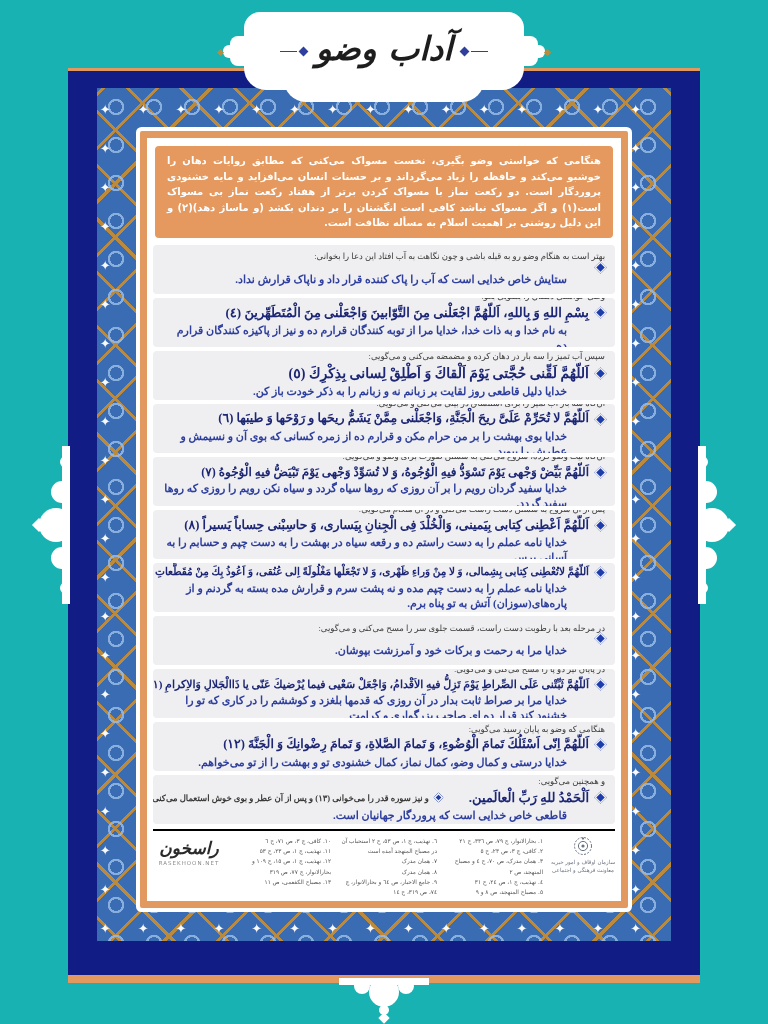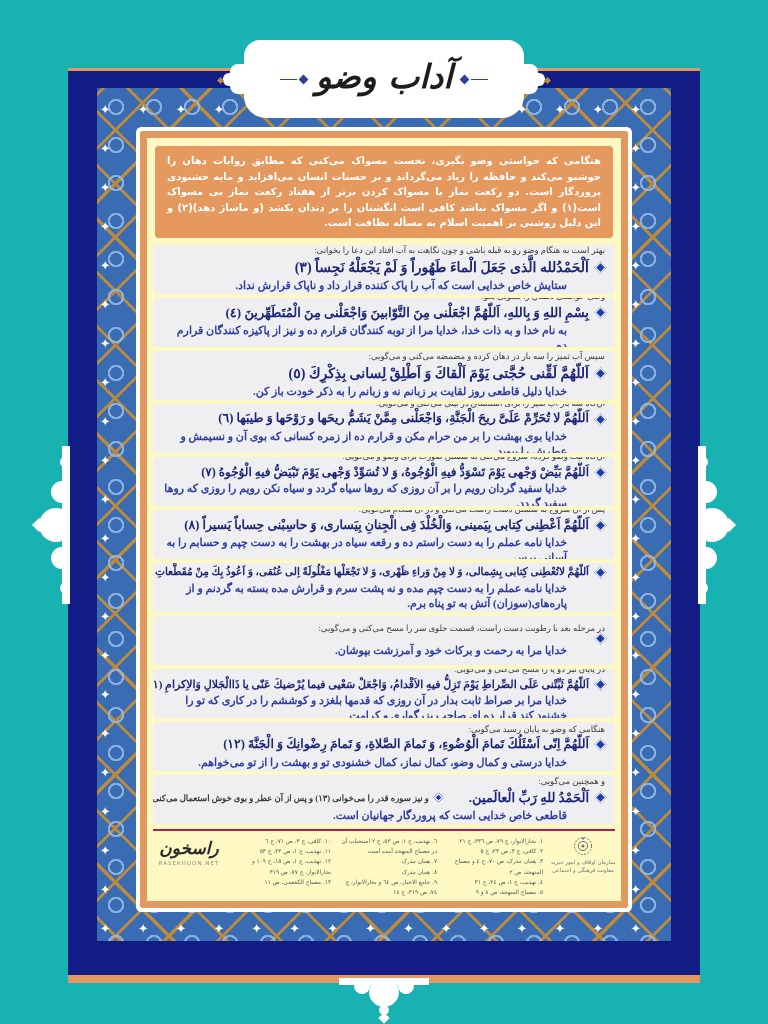--- a/index.html
+++ b/index.html
@@ -21,21 +21,21 @@
             repeating-linear-gradient(-45deg, transparent 0 15px, #bb8a3c 15px 18px, transparent 18px 38px);
           background-size:38px 38px, auto, auto;
           overflow:hidden; }
   .band::before { content:""; }
   .band .stars { display:block; color:#ffffff; font-size:13px; letter-spacing:27px;
                  line-height:39px; word-break:break-all; text-align:center;
                  padding-top:2px; opacity:.96; }
 
   
   .content-frame { position:absolute; left:140px; right:140px; top:131px; bottom:116px;
-                   background:#fef9c3; border:7px solid #e2995f;
+                   background:#ffffff; border:7px solid #e2995f;
                    box-shadow:0 0 0 4px #ffffff; border-radius:2px;
                    display:flex; flex-direction:column; padding:8px 6px 4px;justify-content:flex-end; }
 
   
   .intro-box { background:#e5995e; color:#fff; border-radius:4px;
                font-size:10px; font-weight:bold; line-height:1.55;
                padding:7px 12px; text-align:justify; margin:0 2px 7px; }
 
   
   .sections { flex:1; min-height:0; display:flex; flex-direction:column; gap:4px; }
@@ -56,35 +56,35 @@
   .sec:nth-of-type(10) .arabic { font-size:12.5px; }
   .sec:nth-of-type(11) .arabic { font-size:13px;margin-left:19px; }
   .trans { font-size:11px; font-weight:bold; color:#2e3f9e; line-height:1.35;
            padding-right:38px; }
   .last-row { display:flex; align-items:center; justify-content:space-between; gap:8px; }
   .side-note { display:flex; align-items:center; gap:6px; font-size:8.5px; font-weight:bold;
                color:#3a3a3a; white-space:nowrap; }
   .side-note .bullet { width:7px; height:7px; }
 
   
-  .footer { margin-top:5px; border-top:2px solid #be185d; padding-top:5px;
+  .footer { margin-top:5px; border-top:2px solid #000000; padding-top:5px;
             display:flex; align-items:flex-start; gap:8px; }
   .emblem-block { flex:0 0 64px; text-align:center; color:#6b7280; }
   .emblem-block svg { display:block; margin:0 auto 2px; }
   .org-line { font-size:5.5px; line-height:1.5; color:#6b7280; }
   .refs { flex:1 1 0; font-size:5.8px; color:#555; line-height:1.75; }
   .rasekhoon { flex:0 0 72px; text-align:center; padding-top:4px; }
   .rasekhoon-script { font-size:17px; font-weight:bold; font-style:italic; color:#2b2b2b;
                       line-height:1; }
   .rasekhoon-sub { font-size:5.5px; letter-spacing:1px; color:#8a8a8a; margin-top:3px; }
 
   
   .banner { position:absolute; left:244px; top:12px; width:280px; height:78px;
             background:#ffffff; border-radius:16px 16px 22px 22px; z-index:6;
-            display:flex; align-items:center; justify-content:center; gap:9px;margin-top:28px; }
+            display:flex; align-items:center; justify-content:center; gap:9px; }
   .banner-tab { position:absolute; top:24px; width:16px; height:30px; background:#ffffff; }
   .banner-tab.l { left:-14px; border-radius:8px 0 0 8px; }
   .banner-tab.r { right:-14px; border-radius:0 8px 8px 0; }
   .banner-nub { position:absolute; top:33px; width:9px; height:13px; background:#ffffff; }
   .banner-nub.l { left:-21px; border-radius:6px 0 0 6px; }
   .banner-nub.r { right:-21px; border-radius:0 6px 6px 0; }
   .banner-tip { position:absolute; top:38px; width:5px; height:5px; background:#bb8a3c;
                 transform:rotate(45deg); }
   .banner-tip.l { left:-26px; } .banner-tip.r { right:-26px; }
   .banner-title { font-size:33px; font-weight:bold; font-style:italic; color:#1d1d1d;
@@ -166,21 +166,20 @@
   <div class="content-frame">
 
     <div class="intro-box">هنگامی که خواستی وضو بگیری، نخست مسواک می‌کنی که مطابق روایات دهان را خوشبو می‌کند و حافظه را زیاد می‌گرداند و بر حسنات انسان می‌افزاید و مایه خشنودی پروردگار است. دو رکعت نماز با مسواک کردن برتر از هفتاد رکعت نماز بی مسواک است(۱) و اگر مسواک نباشد کافی است انگشتان را بر دندان بکشد (و ماساژ دهد)(۲) و این دلیل روشنی بر اهمیت اسلام به مسأله نظافت است.</div>
 
     <div class="sections">
 
       <div class="sec">
         <div class="sec-intro">بهتر است به هنگام وضو رو به قبله باشی و چون نگاهت به آب افتاد این دعا را بخوانی:</div>
         <div class="arabic-row">
             <span class="bullet"></span>
-          <span class="arabic">اَلْحَمْدُلله الَّذی جَعَلَ الْماءَ طَهُوراً وَ لَمْ يَجْعَلْهُ نَجِساً (٣)</span>
           </div>
         <div class="trans">ستایش خاص خدایی است که آب را پاک کننده قرار داد و ناپاک قرارش نداد.</div>
       </div>
 
       <div class="sec">
         <div class="sec-intro">وقتی خواستی دستان را بشویی بگو:</div>
         <div class="arabic-row">
             <span class="bullet"></span>
           <span class="arabic">بِسْمِ اللهِ وَ بِاللهِ، اَللّهُمَّ اجْعَلْنی مِنَ التَّوّابینَ وَاجْعَلْنی مِنَ الْمُتَطَهِّرینَ (٤)</span>
           </div>

